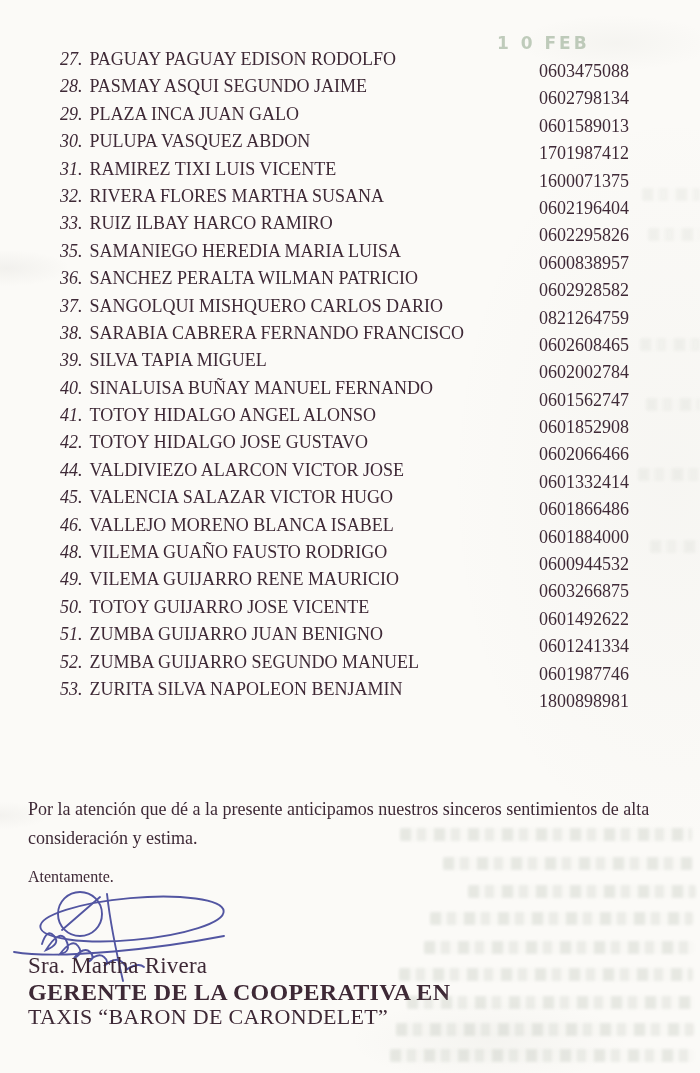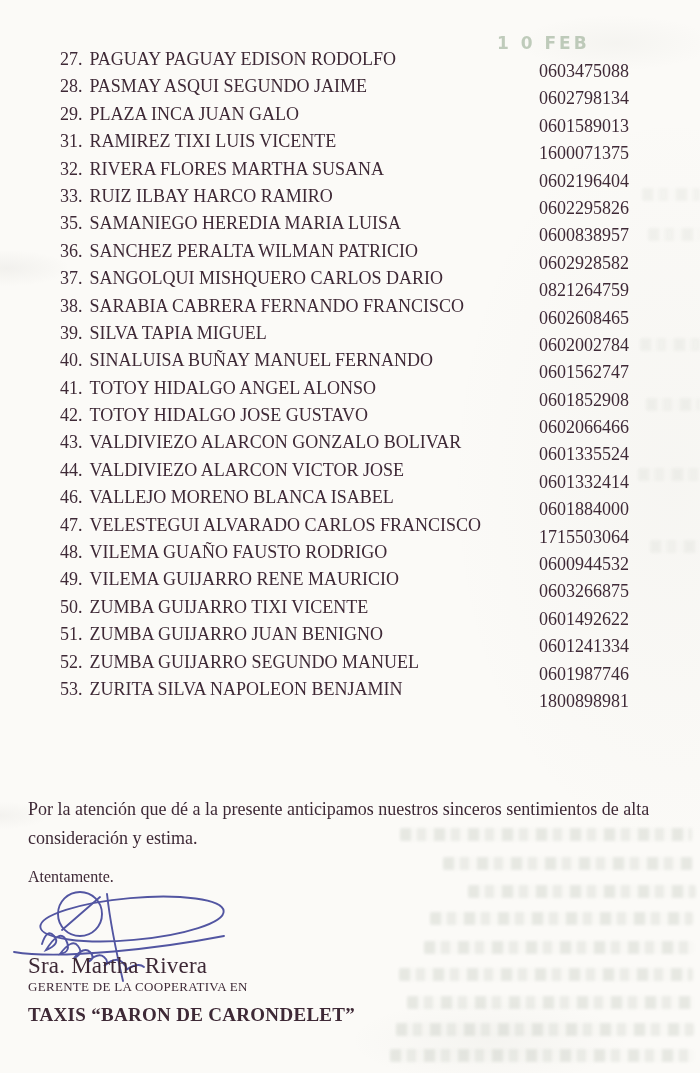--- a/index.html
+++ b/index.html
@@ -29,21 +29,21 @@
     top: 46px; left: 60px;
     width: 640px;
   }
   .row {
     position: relative;
     height: 27.4px;
     line-height: 27.4px;
     font-size: 18px;
     white-space: nowrap;
   }
-  .row .num { display: inline-block; margin-right: 7px; }
+  .row .num { display: inline-block; margin-right: 7px; font-style: italic; }
   .row .id {
     position: absolute;
     left: 479px; top: 12px;
   }
   .row.indent-id .id { left: 487px; }
 
   .closing-paragraph {
     position: absolute;
     left: 28px; top: 795px;
     width: 676px;
@@ -57,29 +57,29 @@
   }
   .signer-name {
     position: absolute;
     left: 28px; top: 953px;
     font-size: 23px;
     letter-spacing: 0.2px;
   }
   .signer-title-1 {
     position: absolute;
     left: 28px; top: 979px;
-    font-size: 13px;
-    font-weight: normal;
+    font-size: 24px;
+    font-weight: bold;
     letter-spacing: 0.3px;
   }
   .signer-title-2 {
     position: absolute;
     left: 28px; top: 1004px;
-    font-size: 19px;
-    font-weight: bold;
+    font-size: 22px;
+    font-weight: normal;
     letter-spacing: 0.3px;
   }
 
   .signature-svg {
     position: absolute;
     left: 12px; top: 886px;
     width: 230px; height: 100px;
     overflow: visible;
   }
 
@@ -112,38 +112,38 @@
 </style>
 </head>
 <body>
 
 <div class="ghost-stamp">1 0 FEB</div>
 
 <div class="member-list">
   <div class="row"><span class="num">27.</span><span class="nm">PAGUAY PAGUAY EDISON RODOLFO</span><span class="id">0603475088</span></div>
   <div class="row"><span class="num">28.</span><span class="nm">PASMAY ASQUI SEGUNDO JAIME</span><span class="id">0602798134</span></div>
   <div class="row"><span class="num">29.</span><span class="nm">PLAZA INCA JUAN GALO</span><span class="id">0601589013</span></div>
+  <div class="row"><span class="num">30.</span><span class="nm">PULUPA VASQUEZ ABDON</span><span class="id">1701987412</span></div>
   <div class="row"><span class="num">31.</span><span class="nm">RAMIREZ TIXI LUIS VICENTE</span><span class="id">1600071375</span></div>
   <div class="row"><span class="num">32.</span><span class="nm">RIVERA FLORES MARTHA SUSANA</span><span class="id">0602196404</span></div>
   <div class="row"><span class="num">33.</span><span class="nm">RUIZ ILBAY HARCO RAMIRO</span><span class="id">0602295826</span></div>
   <div class="row"><span class="num">35.</span><span class="nm">SAMANIEGO HEREDIA MARIA LUISA</span><span class="id">0600838957</span></div>
   <div class="row"><span class="num">36.</span><span class="nm">SANCHEZ PERALTA WILMAN PATRICIO</span><span class="id">0602928582</span></div>
   <div class="row"><span class="num">37.</span><span class="nm">SANGOLQUI MISHQUERO CARLOS DARIO</span><span class="id">0821264759</span></div>
   <div class="row"><span class="num">38.</span><span class="nm">SARABIA CABRERA FERNANDO FRANCISCO</span><span class="id">0602608465</span></div>
   <div class="row"><span class="num">39.</span><span class="nm">SILVA TAPIA MIGUEL</span><span class="id">0602002784</span></div>
   <div class="row"><span class="num">40.</span><span class="nm">SINALUISA BUÑAY MANUEL FERNANDO</span><span class="id">0601562747</span></div>
   <div class="row"><span class="num">41.</span><span class="nm">TOTOY HIDALGO ANGEL ALONSO</span><span class="id">0601852908</span></div>
   <div class="row"><span class="num">42.</span><span class="nm">TOTOY HIDALGO JOSE GUSTAVO</span><span class="id">0602066466</span></div>
-  <div class="row"><span class="num">43.</span><span class="nm">VALDIVIEZO ALARCON GONZALO BOLIVAR</span><span class="id">0601335524</span></div>
   <div class="row"><span class="num">44.</span><span class="nm">VALDIVIEZO ALARCON VICTOR JOSE</span><span class="id">0601332414</span></div>
+  <div class="row"><span class="num">45.</span><span class="nm">VALENCIA SALAZAR VICTOR HUGO</span><span class="id">0601866486</span></div>
   <div class="row"><span class="num">46.</span><span class="nm">VALLEJO MORENO BLANCA ISABEL</span><span class="id">0601884000</span></div>
-  <div class="row"><span class="num">47.</span><span class="nm">VELESTEGUI ALVARADO CARLOS FRANCISCO</span><span class="id">1715503064</span></div>
   <div class="row"><span class="num">48.</span><span class="nm">VILEMA GUAÑO FAUSTO RODRIGO</span><span class="id">0600944532</span></div>
   <div class="row"><span class="num">49.</span><span class="nm">VILEMA GUIJARRO RENE MAURICIO</span><span class="id">0603266875</span></div>
-  <div class="row"><span class="num">50.</span><span class="nm">ZUMBA GUIJARRO TIXI VICENTE</span><span class="id">0601492622</span></div>
+  <div class="row"><span class="num">50.</span><span class="nm">TOTOY GUIJARRO JOSE VICENTE</span><span class="id">0601492622</span></div>
   <div class="row"><span class="num">51.</span><span class="nm">ZUMBA GUIJARRO JUAN BENIGNO</span><span class="id">0601241334</span></div>
   <div class="row"><span class="num">52.</span><span class="nm">ZUMBA GUIJARRO SEGUNDO MANUEL</span><span class="id">0601987746</span></div>
   <div class="row"><span class="num">53.</span><span class="nm">ZURITA SILVA NAPOLEON BENJAMIN</span><span class="id">1800898981</span></div>
 </div>
 
 <div class="closing-paragraph">Por la atención que dé a la presente anticipamos nuestros sinceros sentimientos de alta consideración y estima.</div>
 
 <div class="salutation">Atentamente.</div>
 
 <svg class="signature-svg" viewBox="0 0 230 100">

